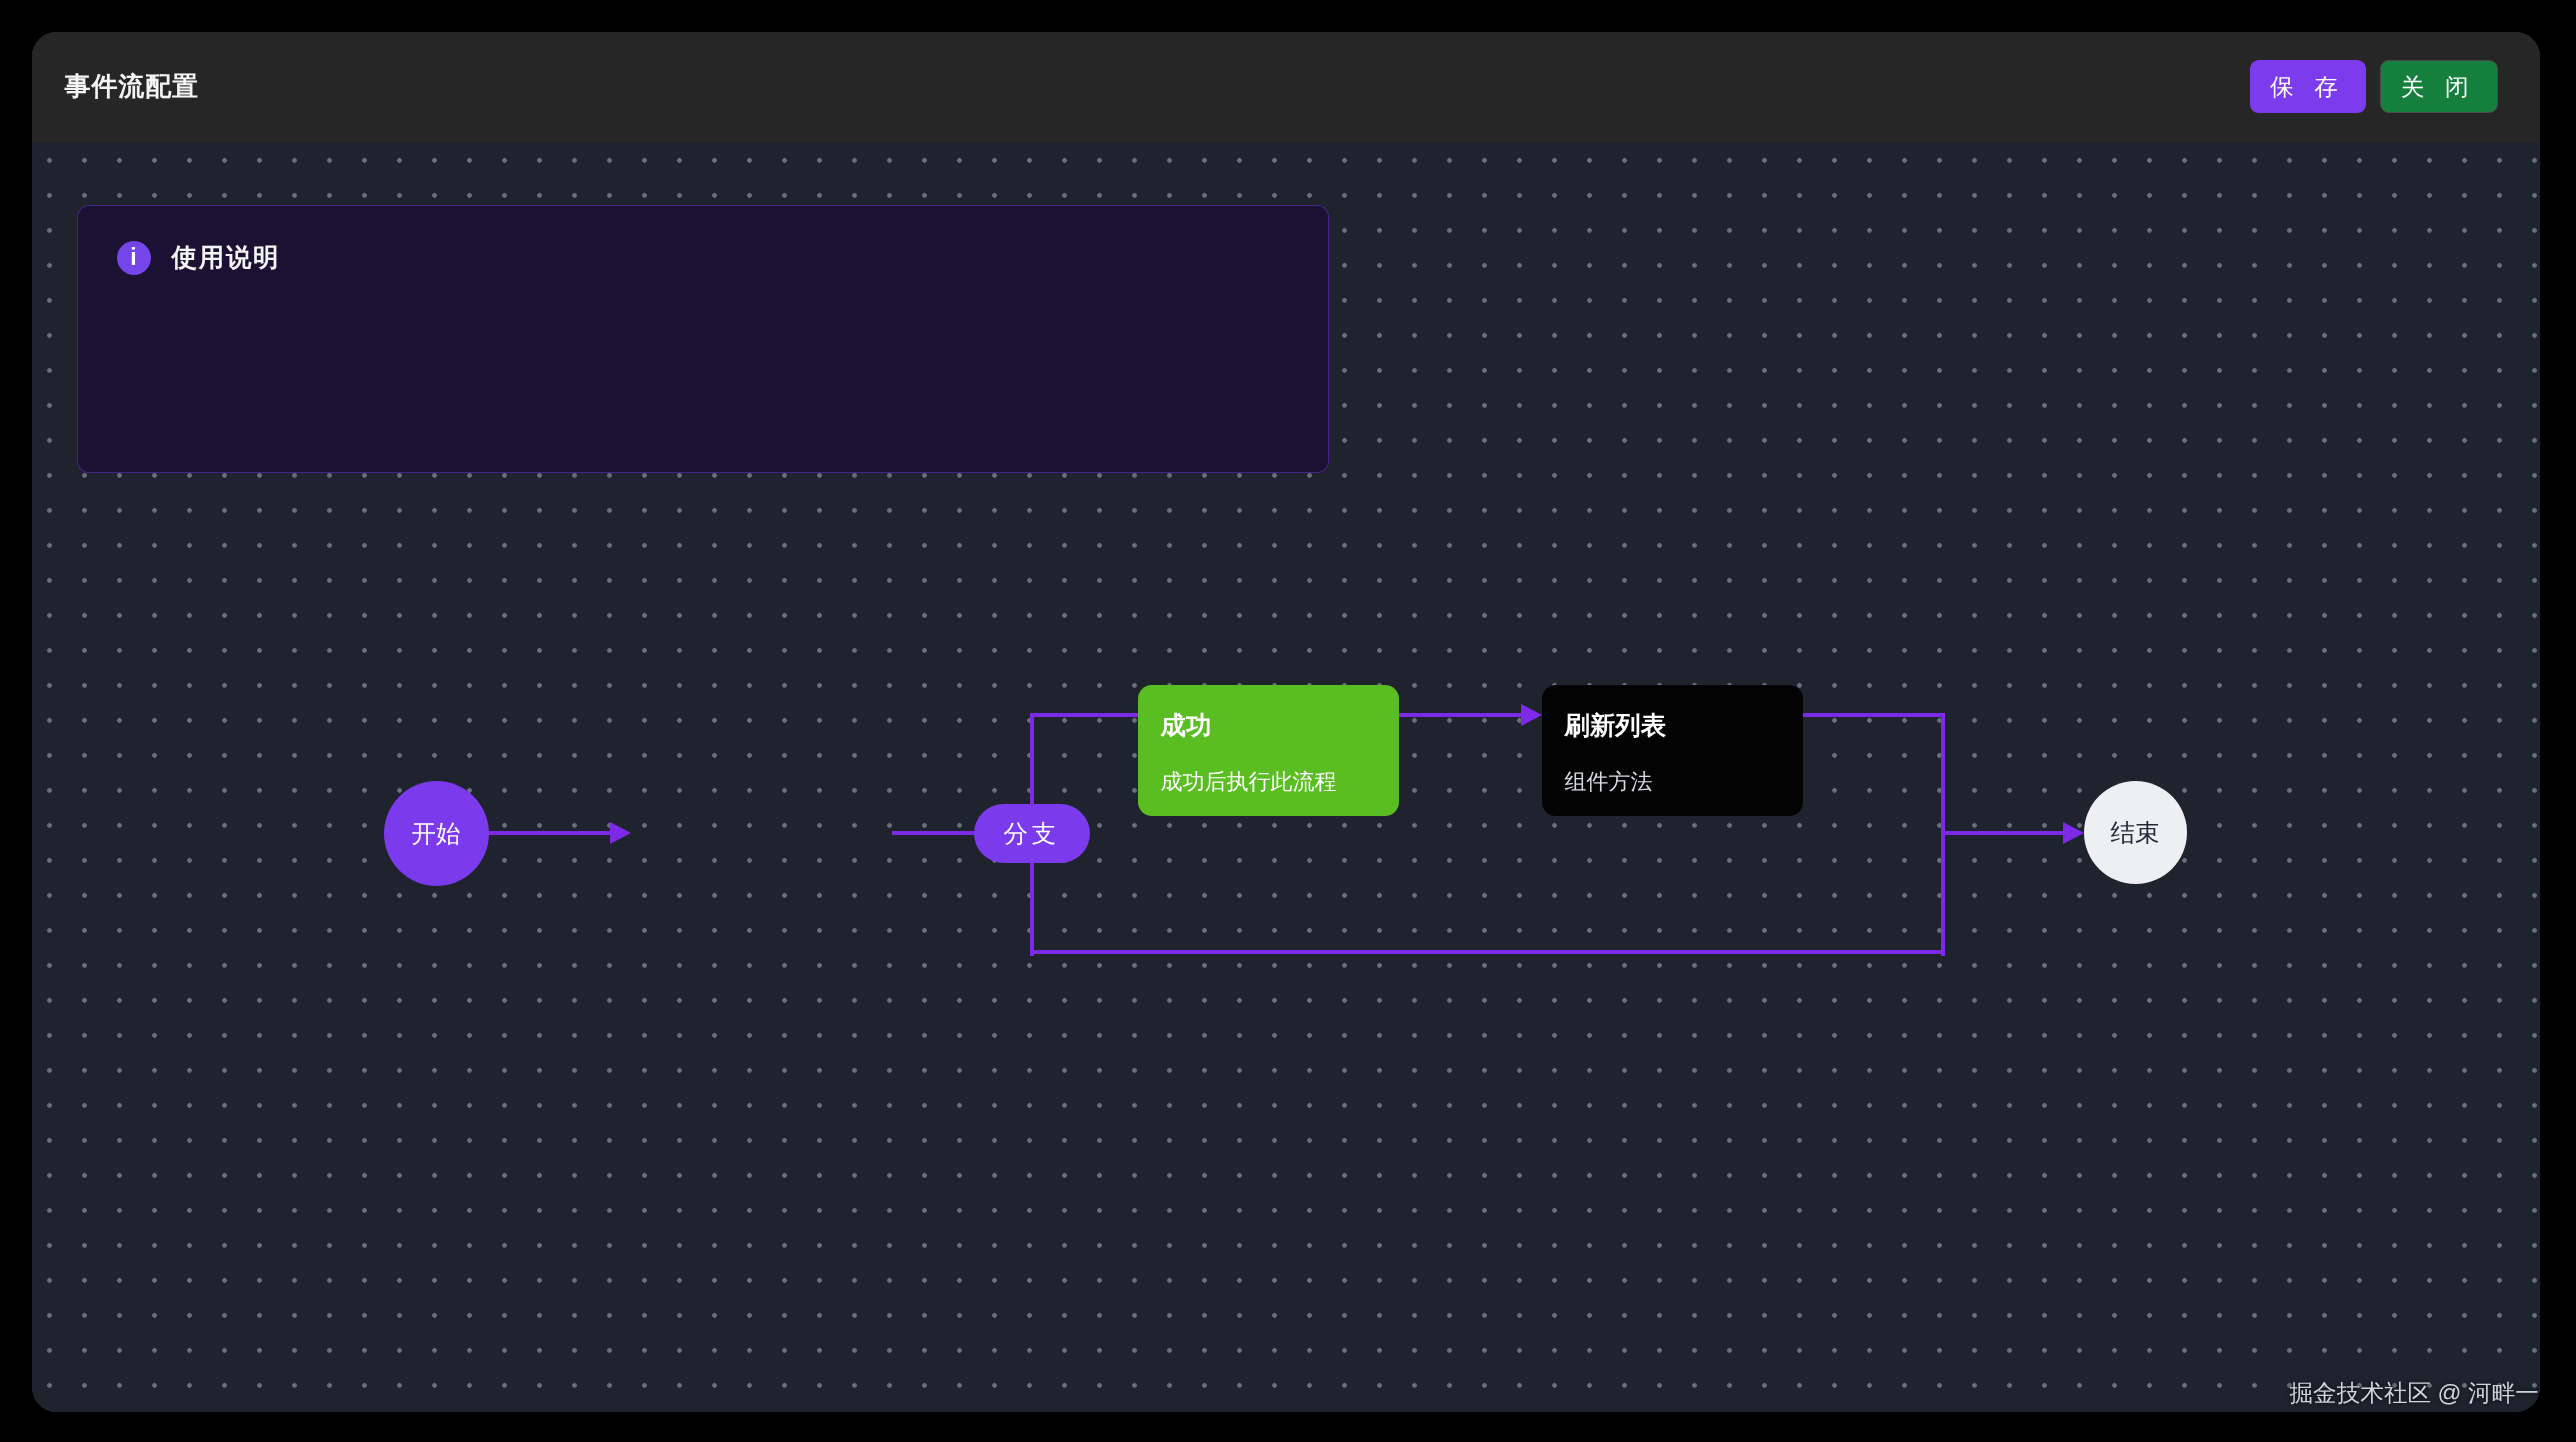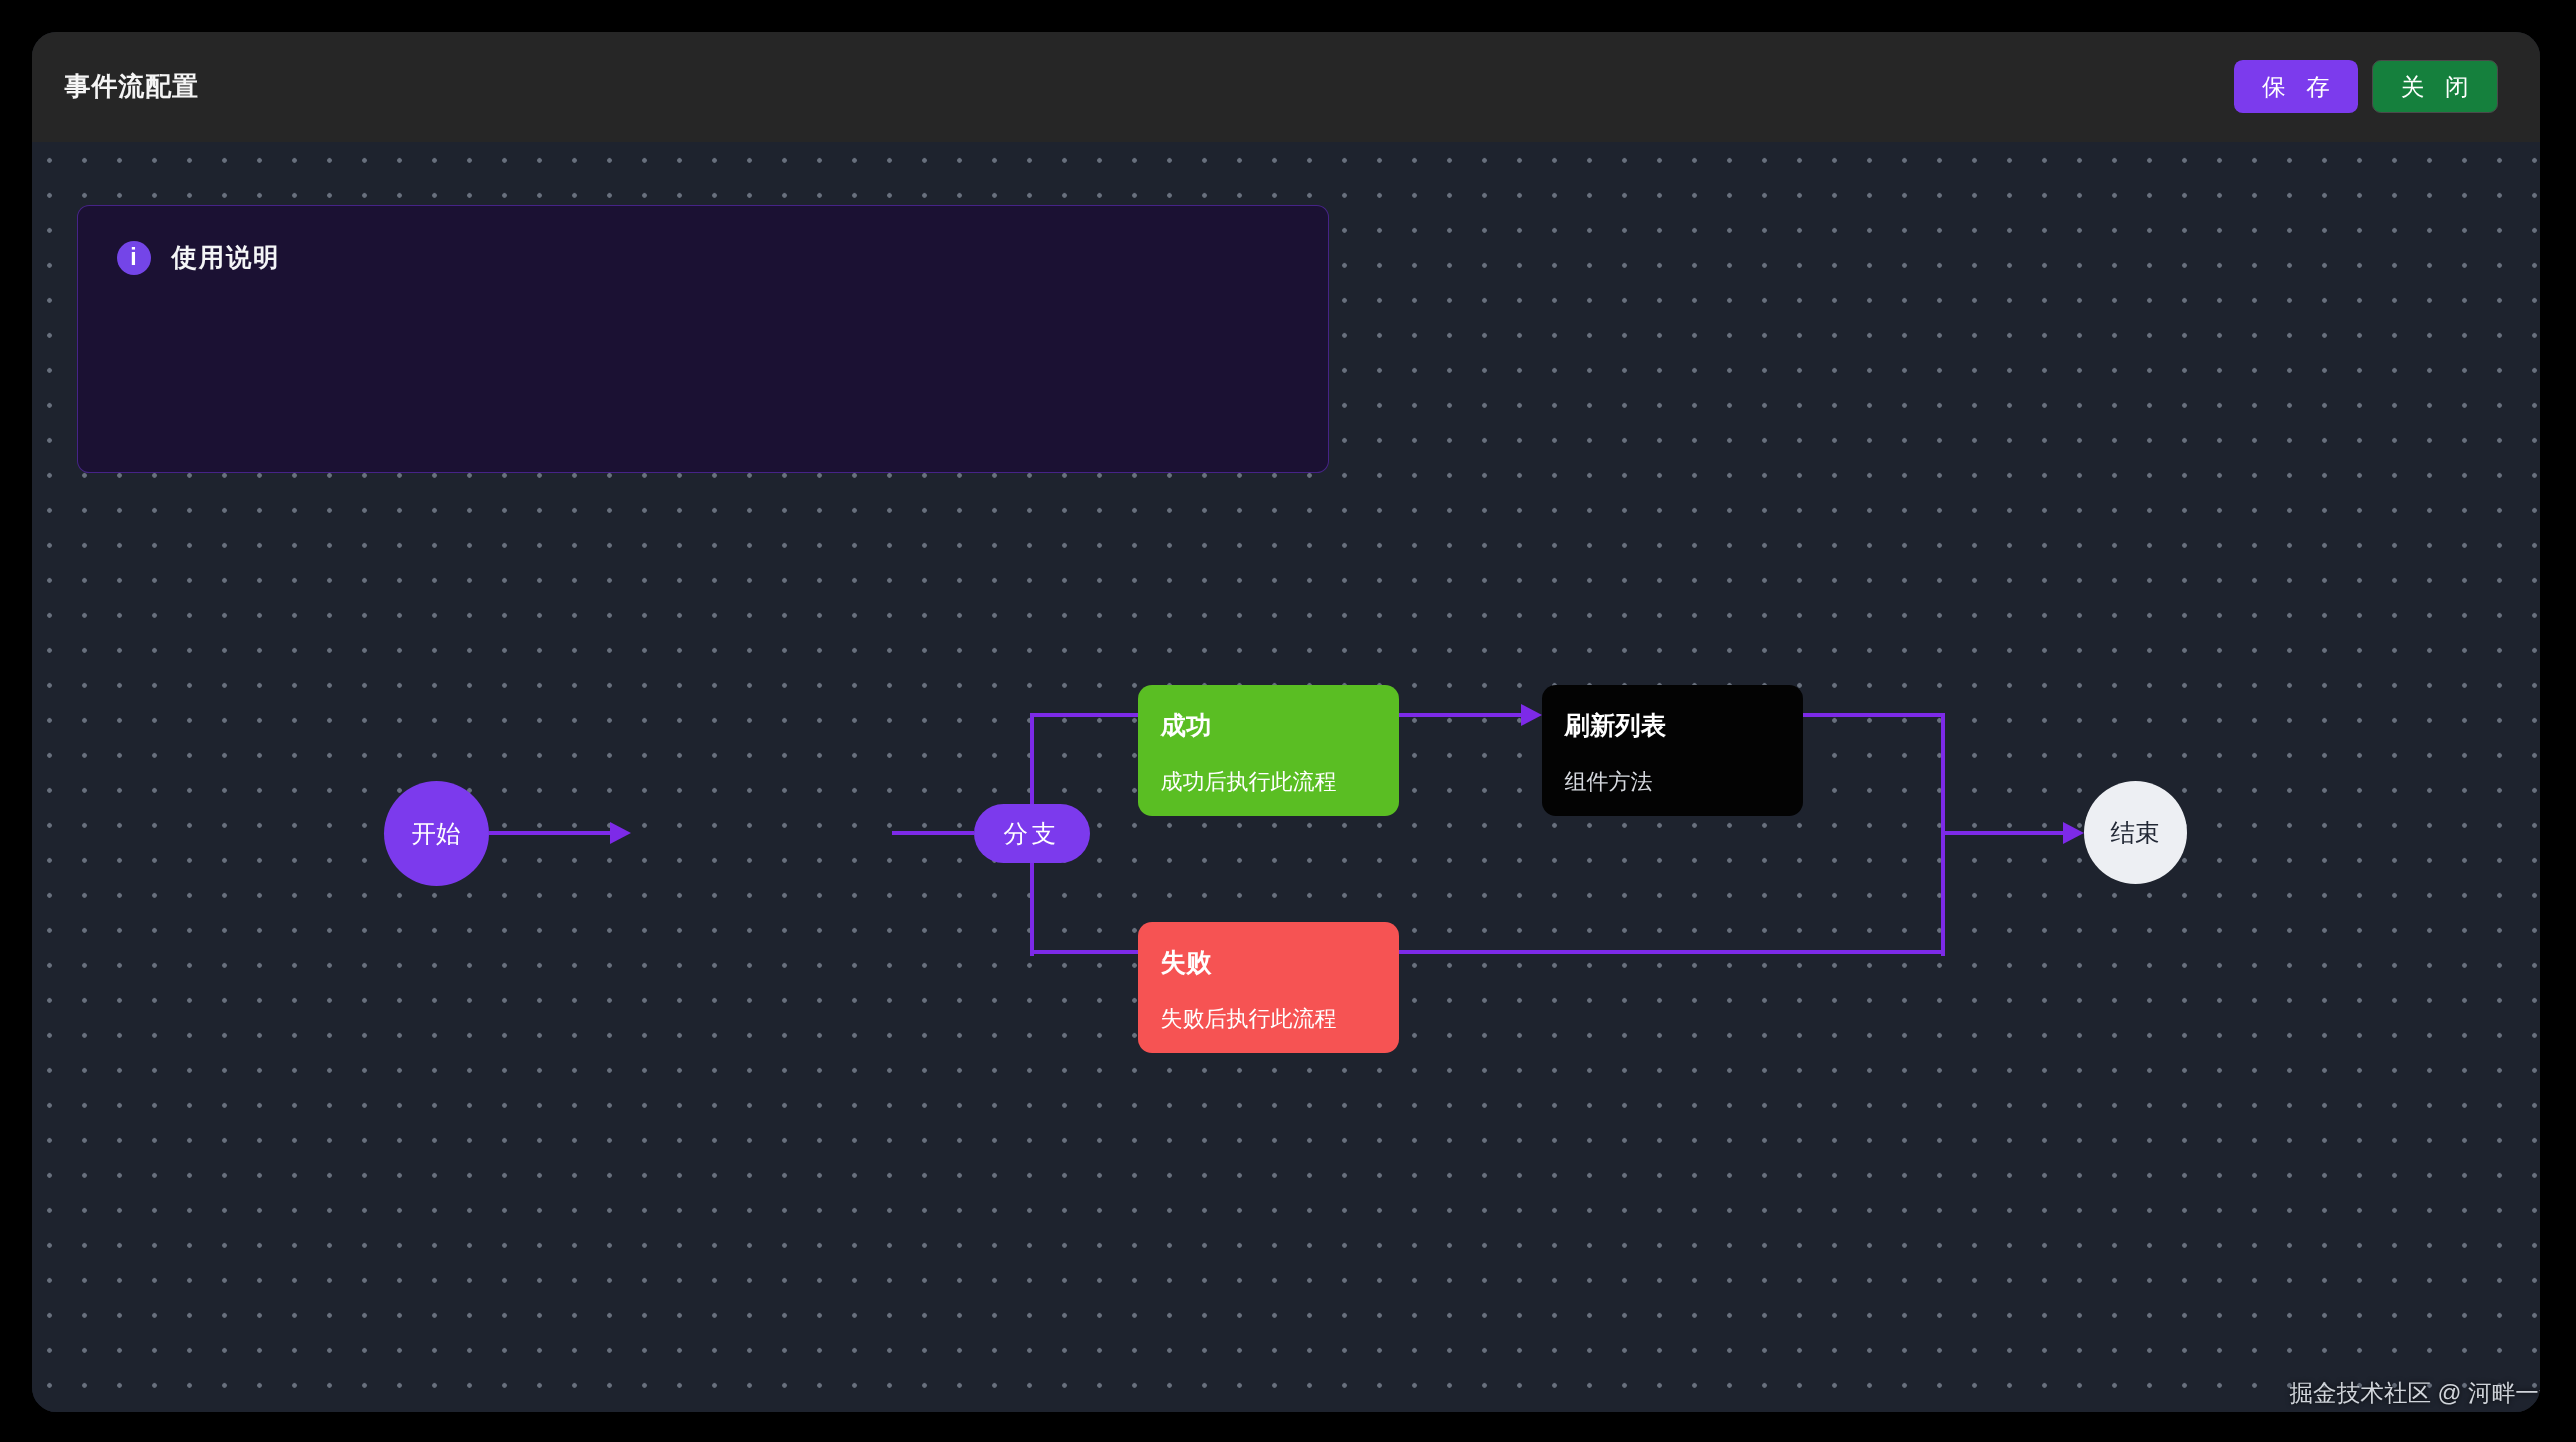--- a/index.html
+++ b/index.html
@@ -9,21 +9,21 @@
   .panel { position:absolute; left:31.5px; top:31.5px; width:2508px; height:1380px;
            border-radius:24.5px; overflow:hidden; background:#1e232e; }
 
   
   .header { position:relative; height:110px; background:#262626;
             display:flex; align-items:center; justify-content:space-between;
             padding:0 42px 0 33px; }
   .header-title { color:#f5f5f5; font-size:26px; font-weight:bold; letter-spacing:0.9px; }
   .header-actions { display:flex; gap:14px; }
   .btn { height:53px; min-width:103px; border:none; border-radius:8.8px;
-         font-size:23.6px; letter-spacing:7px; padding:0 21px 0 28px;
+         font-size:23.6px; letter-spacing:7px; padding:0 21px 0 20px;
          font-family:inherit; cursor:pointer; display:flex; align-items:center; justify-content:center; }
   .btn-save { background:#7c3bed; color:#fff; }
   .btn-close { background:#15803d; color:#fff; border:1.8px solid #4a4a4a; }
 
   
   .canvas { position:relative; width:100%; height:1270px; background-color:#1e232e;
             background-image:radial-gradient(circle 2.3px, rgba(150,160,175,.62) 2.2px, transparent 2.3px);
             background-size:35px 35px; background-position:0px 0.9px; }
 
   
@@ -120,24 +120,20 @@
 
     <div class="node pill-node">
       <span>分支</span>
     </div>
 
     <div class="node card card-green n-success">
       <div class="card-title">成功</div>
       <div class="card-sub">成功后执行此流程</div>
     </div>
 
-    <div class="node card card-red n-fail">
-      <div class="card-title">失败</div>
-      <div class="card-sub">失败后执行此流程</div>
-    </div>
 
     <div class="node card card-dark n-refresh">
       <div class="card-title">刷新列表</div>
       <div class="card-sub">组件方法</div>
     </div>
 
     <div class="node circle-node end-node">
       <span>结束</span>
     </div>
 

